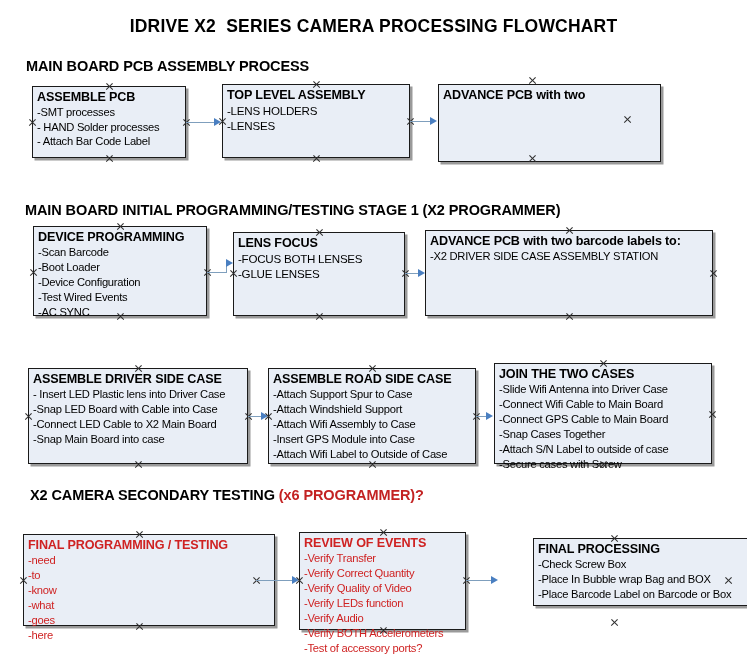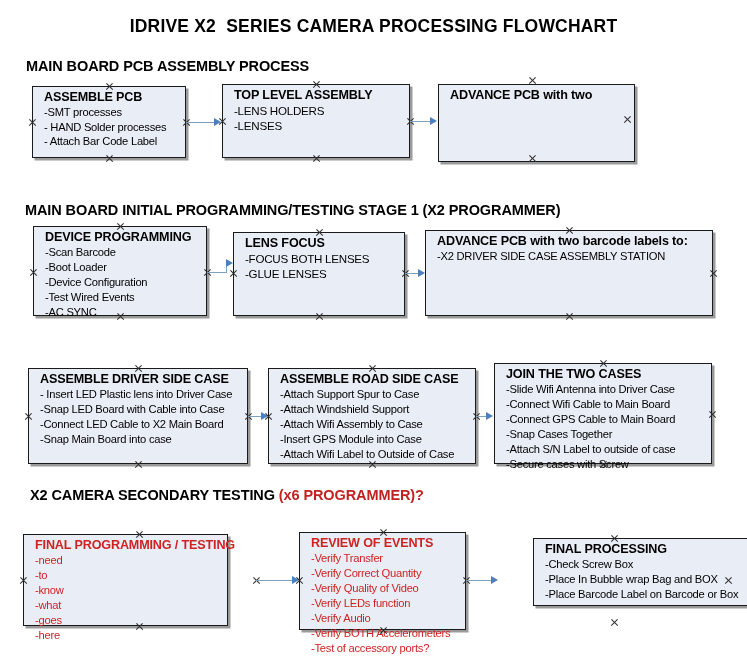--- a/index.html
+++ b/index.html
@@ -44,21 +44,21 @@
     color: #c32222;
   }
 
   
   .node {
     position: absolute;
     background: #e9eef6;
     border: 1.4px solid #1a1a1a;
     box-shadow: 2.5px 2.5px 0 0 #9a9a9a;
     box-sizing: border-box;
-    padding: 3px 4px 2px 11px;
+    padding: 3px 4px 2px 4px;
     overflow: visible;
   }
   .node .n-title {
     font-size: 12.6px;
     font-weight: bold;
     line-height: 1.22;
     white-space: nowrap;
     letter-spacing: -0.15px;
   }
   .node .n-line {
@@ -148,21 +148,21 @@
     <div class="n-line">-LENSES</div>
   </div>
   <div class="handle" style="left:316px; top:84px;"></div>
   <div class="handle" style="left:316px; top:158px;"></div>
   <div class="handle" style="left:222px; top:121px;"></div>
   <div class="handle" style="left:410px; top:121px;"></div>
 
   <div class="conn" style="left:410px; top:121px; width:22px;"></div>
   <div class="arrowhead" style="left:430px; top:116.5px;"></div>
 
-  <div class="node body-bold" style="left:438px; top:84px; width:197px; height:78px;">
+  <div class="node body-bold" style="left:438px; top:84px; width:223px; height:78px;">
     <div class="n-title">ADVANCE PCB with two</div>
     <div class="n-line"></div>
   </div>
   <div class="handle" style="left:532px; top:80px;"></div>
   <div class="handle" style="left:532px; top:158px;"></div>
   <div class="handle" style="left:627px; top:119px;"></div>
 
   <div class="section-header" style="left:25px; top:202px;">MAIN BOARD INITIAL PROGRAMMING/TESTING STAGE 1 (X2 PROGRAMMER)</div>
 
   <div class="node tight" style="left:33px; top:226px; width:174px; height:90px;">
@@ -243,21 +243,21 @@
     <div class="n-line">-Snap Cases Together</div>
     <div class="n-line">-Attach S/N Label to outside of case</div>
     <div class="n-line">-Secure cases with Screw</div>
   </div>
   <div class="handle" style="left:603px; top:363px;"></div>
   <div class="handle" style="left:603px; top:464px;"></div>
   <div class="handle" style="left:712px; top:414px;"></div>
 
   <div class="section-header" style="left:30px; top:487px;"><span>X2 CAMERA SECONDARY TESTING </span><span class="hl-red">(x6 PROGRAMMER)?</span></div>
 
-  <div class="node red tight" style="left:23px; top:534px; width:205px; height:92px;">
+  <div class="node red tight" style="left:23px; top:534px; width:252px; height:92px;">
     <div class="n-title">FINAL PROGRAMMING / TESTING</div>
     <div class="n-line">-need</div>
     <div class="n-line">-to</div>
     <div class="n-line">-know</div>
     <div class="n-line">-what</div>
     <div class="n-line">-goes</div>
     <div class="n-line">-here</div>
   </div>
   <div class="handle" style="left:139px; top:534px;"></div>
   <div class="handle" style="left:139px; top:626px;"></div>

